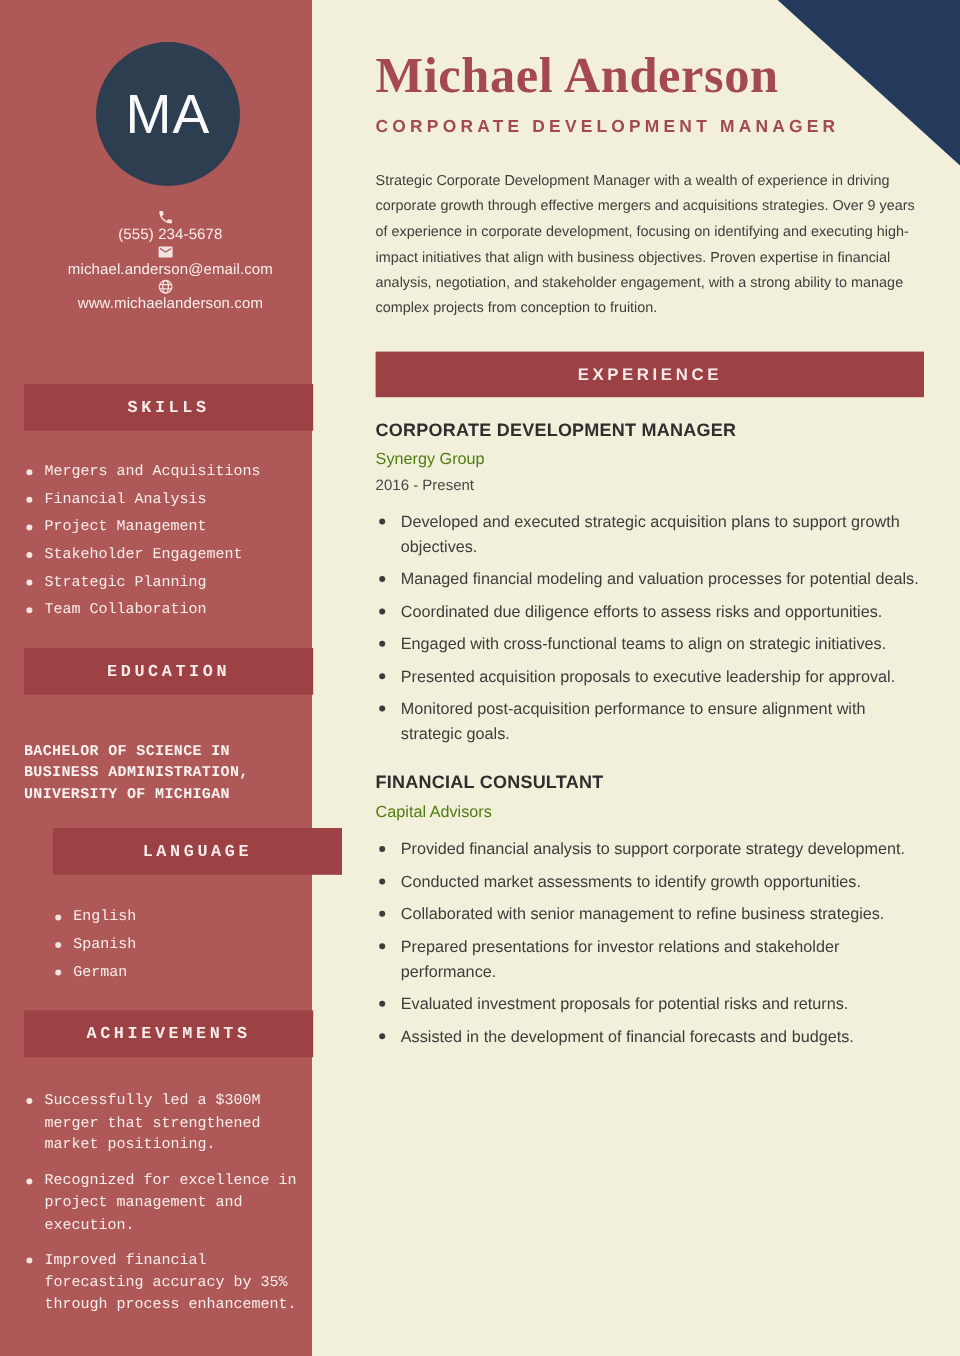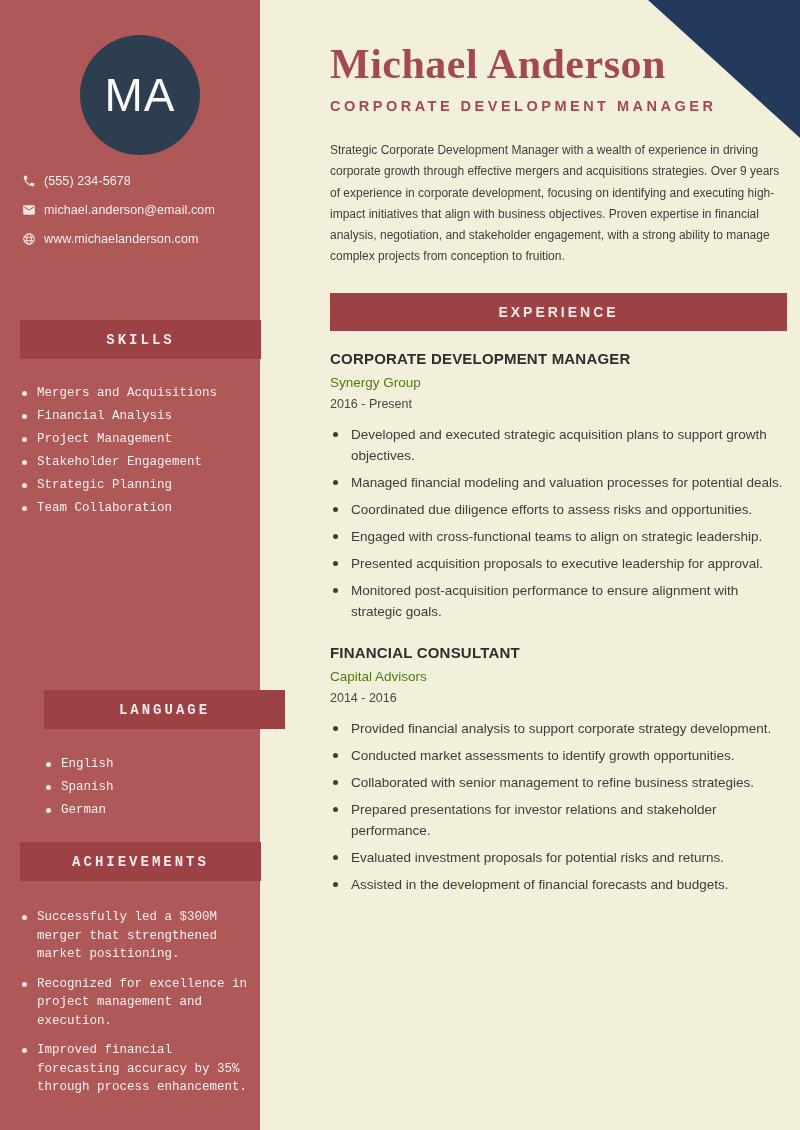--- a/index.html
+++ b/index.html
@@ -27,21 +27,21 @@
   }
   .avatar {
     position:absolute; left:80px; top:35px; width:120px; height:120px;
     border-radius:50%; background:#2d3e50;
     display:flex; align-items:center; justify-content:center;
   }
   .avatar-initials {
     color:#fafafa; font-size:46px; font-weight:500; letter-spacing:1px;
   }
   .contact { position:absolute; left:22px; top:174px; width:240px; }
-  .contact-row { display:flex; align-items:flex-start; height:29px; }
+  .contact-row { display:flex; align-items:center; height:29px;flex-direction:column; }
   .contact-row .cicon { width:14px; height:14px; flex:0 0 14px; margin-right:8px; }
   .contact-row .cicon svg { width:14px; height:14px; display:block; }
   .contact-text { font-size:12.5px; color:#f8eeec; letter-spacing:0.1px; }
 
   .side-section { position:absolute; left:0; width:280px;font-family:Liberation Mono, monospace; }
   .side-header {
     margin-left:20px; width:241px; height:39px; background:#9c4144;
     display:flex; align-items:center; justify-content:center;
   }
   .side-header span {
@@ -66,21 +66,21 @@
   .sec-skills { top:320px; }
   .sec-education { top:540px; }
   .sec-language { top:690px;padding-left:24px; }
   .sec-language .side-list { margin-top:27px; }
   .sec-achievements { top:842px; }
   .sec-achievements .side-list { margin-top:27px; }
 
   
   .main {
     position:absolute; left:280px; top:0; width:450px; height:1130px;
-    padding:40px 30px 0 33px; background:#f2f0da;margin-left:17px;
+    padding:40px 30px 0 33px; background:#f2f0da;
   }
   .name {
     font-family:"Liberation Serif", serif; font-weight:bold;
     font-size:42px; line-height:48px; color:#a3494f; letter-spacing:0.5px;
   }
   .job-title-top {
     margin-top:10px; font-size:14.5px; font-weight:600; color:#a3494f;
     letter-spacing:3.5px;
   }
   .summary {
@@ -156,20 +156,26 @@
       <ul class="side-list">
         <li>Mergers and Acquisitions</li>
         <li>Financial Analysis</li>
         <li>Project Management</li>
         <li>Stakeholder Engagement</li>
         <li>Strategic Planning</li>
         <li>Team Collaboration</li>
       </ul>
     </section>
 
+    <section class="side-section sec-education">
+      <div class="side-header">
+        <span>EDUCATION</span>
+      </div>
+      <div class="edu-degree">BACHELOR OF SCIENCE IN BUSINESS ADMINISTRATION, UNIVERSITY OF MICHIGAN</div>
+    </section>
 
     <section class="side-section sec-language">
       <div class="side-header">
         <span>LANGUAGE</span>
       </div>
       <ul class="side-list">
         <li>English</li>
         <li>Spanish</li>
         <li>German</li>
       </ul>
@@ -200,30 +206,29 @@
     </div>
 
     <section class="job">
       <h2 class="job-heading">CORPORATE DEVELOPMENT MANAGER</h2>
       <div class="job-company">Synergy Group</div>
       <div class="job-dates">2016 - Present</div>
       <ul class="job-bullets">
         <li>Developed and executed strategic acquisition plans to support growth objectives.</li>
         <li>Managed financial modeling and valuation processes for potential deals.</li>
         <li>Coordinated due diligence efforts to assess risks and opportunities.</li>
-        <li>Engaged with cross-functional teams to align on strategic leadership.</li>
+        <li>Engaged with cross-functional teams to align on strategic initiatives.</li>
         <li>Presented acquisition proposals to executive leadership for approval.</li>
         <li>Monitored post-acquisition performance to ensure alignment with strategic goals.</li>
       </ul>
     </section>
 
     <section class="job">
       <h2 class="job-heading">FINANCIAL CONSULTANT</h2>
       <div class="job-company">Capital Advisors</div>
-      <div class="job-dates">2014 - 2016</div>
       <ul class="job-bullets">
         <li>Provided financial analysis to support corporate strategy development.</li>
         <li>Conducted market assessments to identify growth opportunities.</li>
         <li>Collaborated with senior management to refine business strategies.</li>
         <li>Prepared presentations for investor relations and stakeholder performance.</li>
         <li>Evaluated investment proposals for potential risks and returns.</li>
         <li>Assisted in the development of financial forecasts and budgets.</li>
       </ul>
     </section>
 

